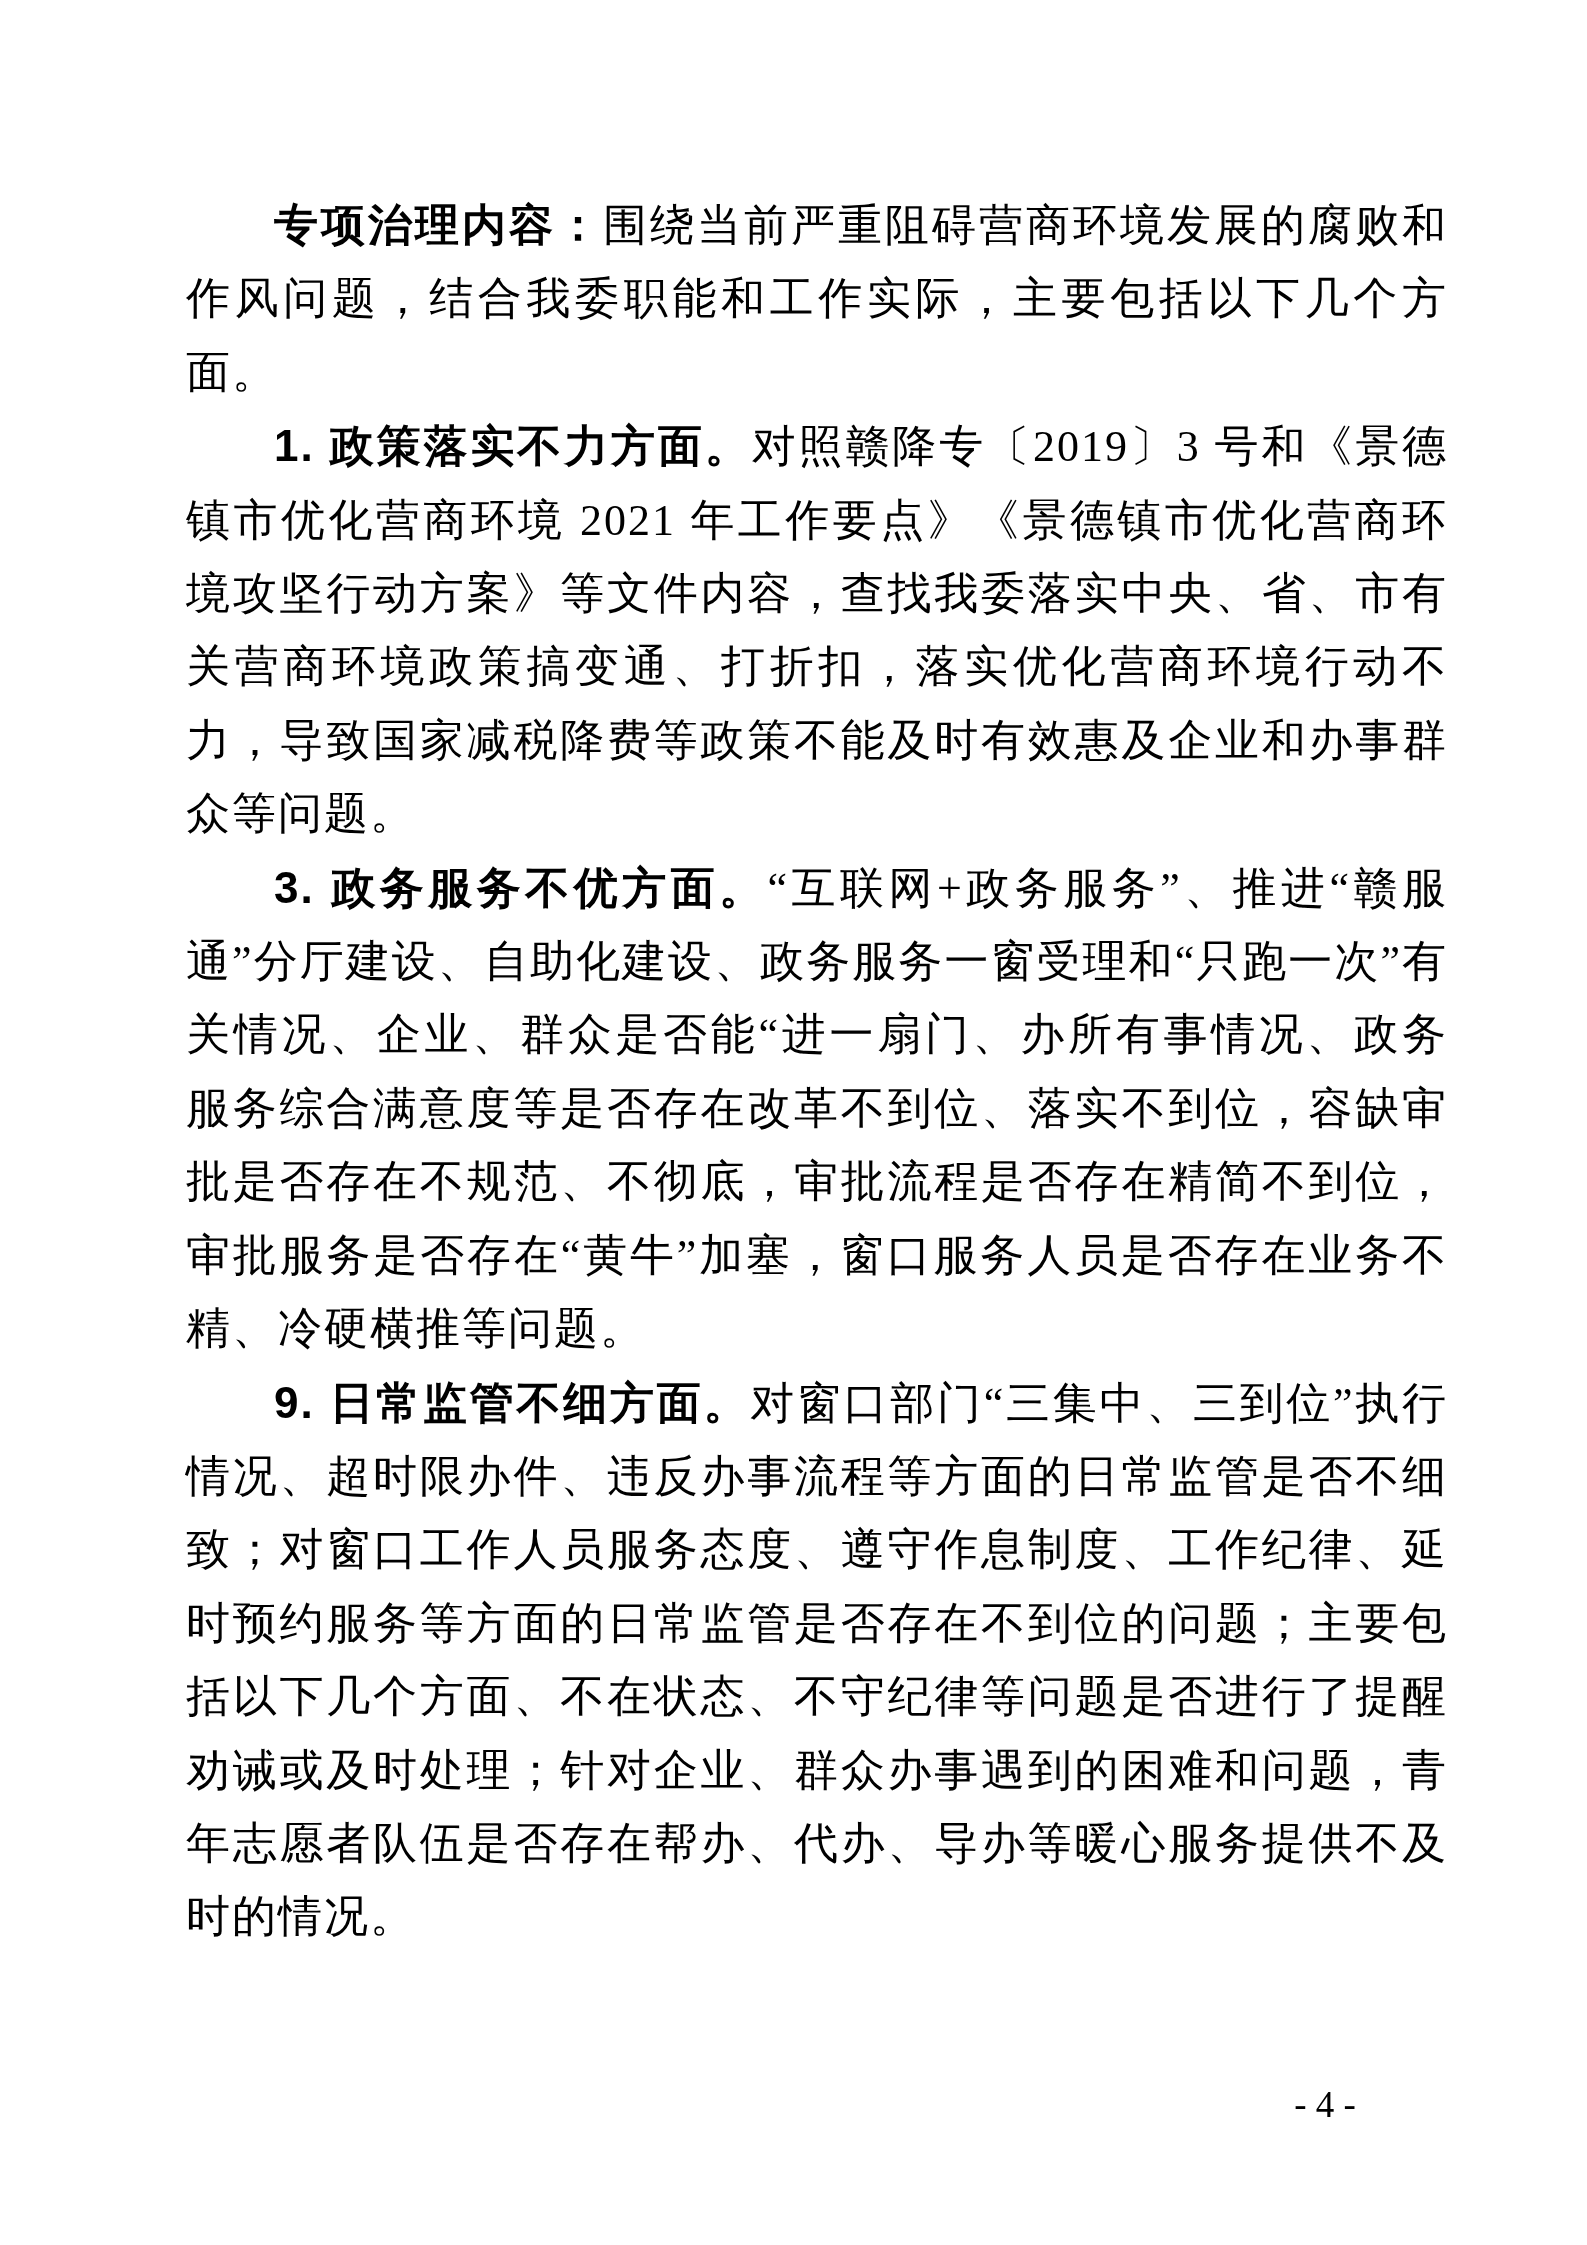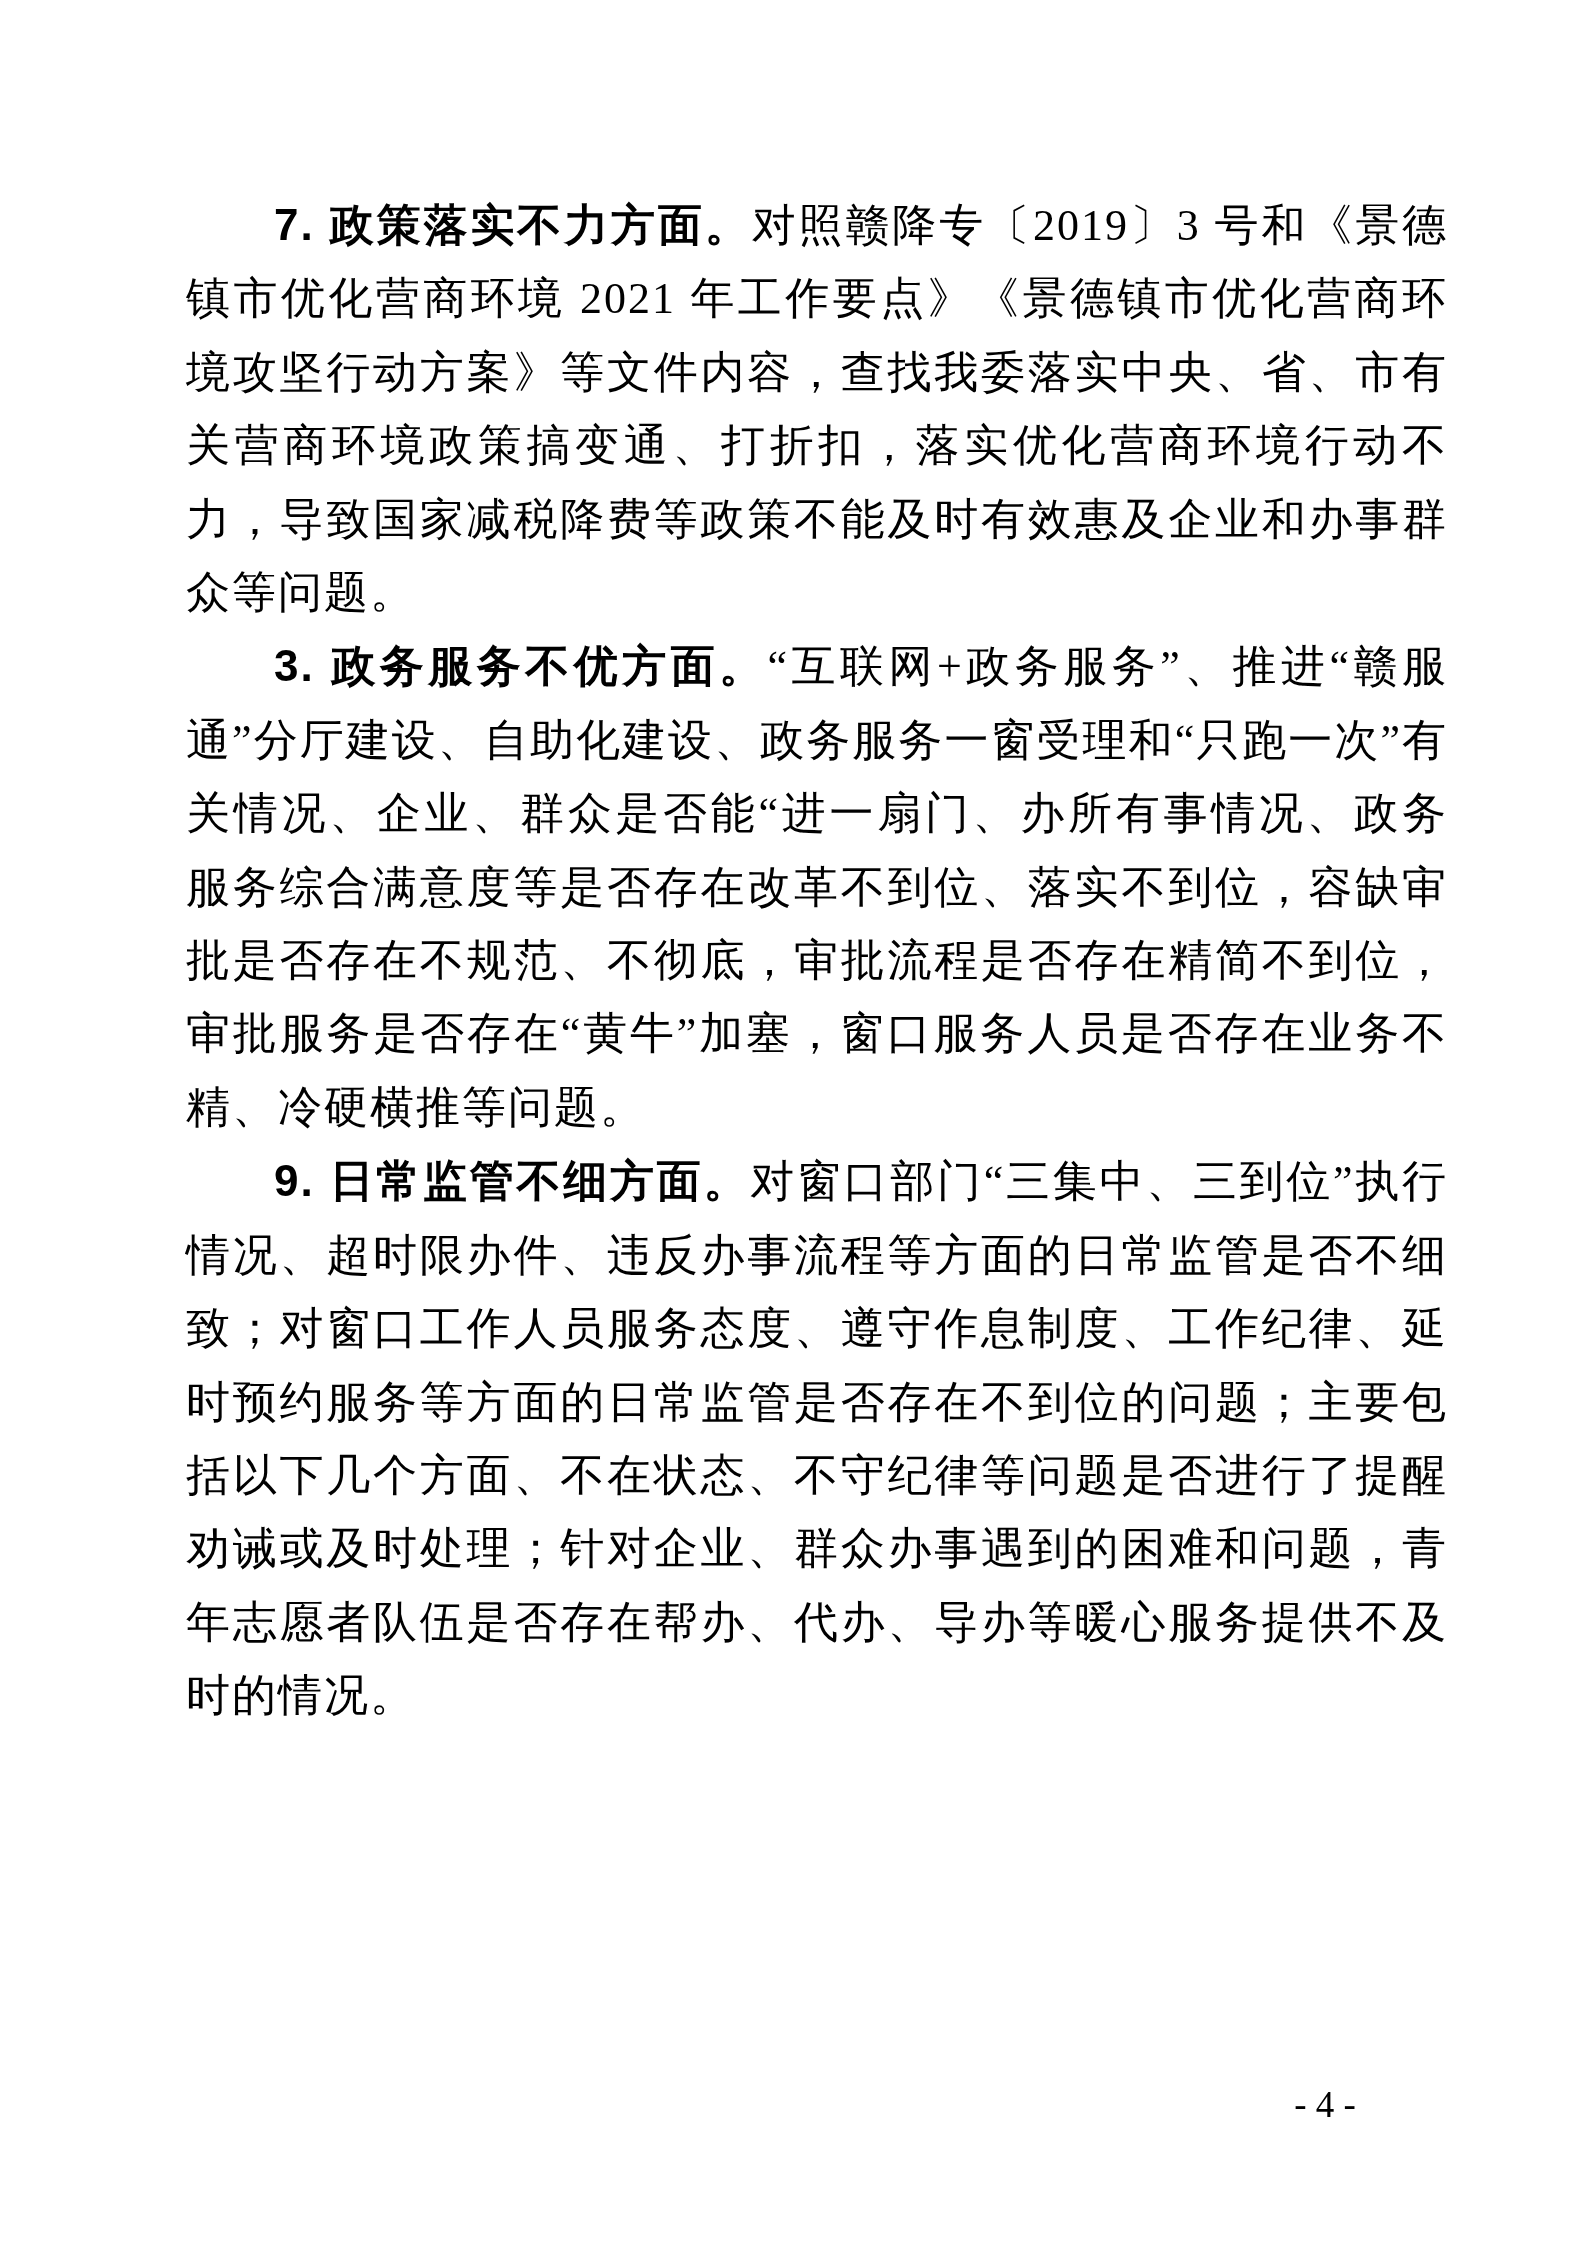--- a/index.html
+++ b/index.html
@@ -52,22 +52,23 @@
     color: #000000;
     white-space: nowrap;
   }
 </style>
 </head>
 <body>
 
 <div class="page">
   <div class="content">
 
+    <p class="para"><span class="lead">专项治理内容：</span><span class="body-text">围绕当前严重阻碍营商环境发展的腐败和作风问题，结合我委职能和工作实际，主要包括以下几个方面。</span></p>
 
-    <p class="para"><span class="lead">7. 政策落实不力方面。</span><span class="body-text">对照赣降专〔2019〕3 号和《景德镇市优化营商环境 2021 年工作要点》《景德镇市优化营商环境攻坚行动方案》等文件内容，查找我委落实中央、省、市有关营商环境政策搞变通、打折扣，落实优化营商环境行动不力，导致国家减税降费等政策不能及时有效惠及企业和办事群众等问题。</span></p>
+    <p class="para"><span class="lead">1. 政策落实不力方面。</span><span class="body-text">对照赣降专〔2019〕3 号和《景德镇市优化营商环境 2021 年工作要点》《景德镇市优化营商环境攻坚行动方案》等文件内容，查找我委落实中央、省、市有关营商环境政策搞变通、打折扣，落实优化营商环境行动不力，导致国家减税降费等政策不能及时有效惠及企业和办事群众等问题。</span></p>
 
     <p class="para"><span class="lead">3. 政务服务不优方面。</span><span class="body-text">“互联网+政务服务”、推进“赣服通”分厅建设、自助化建设、政务服务一窗受理和“只跑一次”有关情况、企业、群众是否能“进一扇门、办所有事情况、政务服务综合满意度等是否存在改革不到位、落实不到位，容缺审批是否存在不规范、不彻底，审批流程是否存在精简不到位，审批服务是否存在“黄牛”加塞，窗口服务人员是否存在业务不精、冷硬横推等问题。</span></p>
 
     <p class="para"><span class="lead">9. 日常监管不细方面。</span><span class="body-text">对窗口部门“三集中、三到位”执行情况、超时限办件、违反办事流程等方面的日常监管是否不细致；对窗口工作人员服务态度、遵守作息制度、工作纪律、延时预约服务等方面的日常监管是否存在不到位的问题；主要包括以下几个方面、不在状态、不守纪律等问题是否进行了提醒劝诫或及时处理；针对企业、群众办事遇到的困难和问题，青年志愿者队伍是否存在帮办、代办、导办等暖心服务提供不及时的情况。</span></p>
 
   </div>
 
   <div class="page-number">- 4 -</div>
 </div>
 

